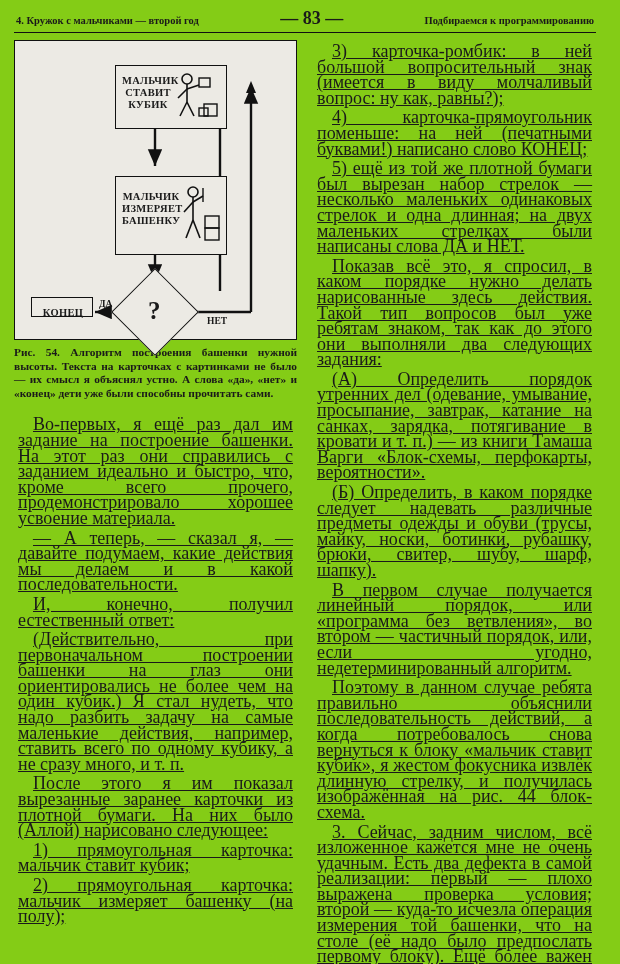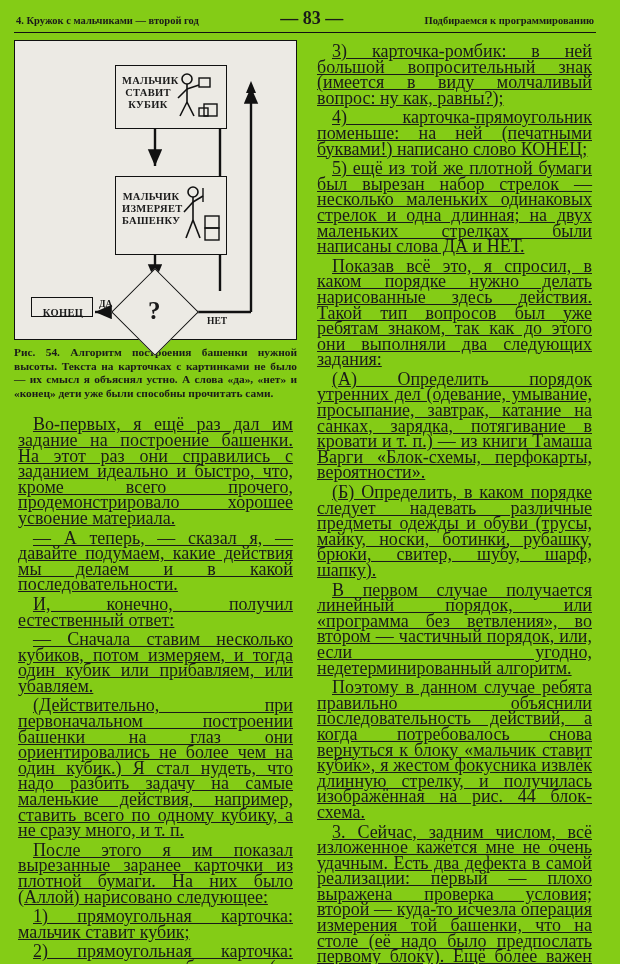--- a/index.html
+++ b/index.html
@@ -181,21 +181,20 @@
         <div class="lbl" style="left:192px;top:258px;margin-top:17px;">НЕТ</div>
       </div>
 
       <div class="caption">Рис. 54. Алгоритм построения башенки нужной высоты. Текста на карточках с картинками не было — их смысл я объяснял устно. А слова «да», «нет» и «конец» дети уже были способны прочитать сами.</div>
 
       <div class="gap"></div>
 
       <p>Во-первых, я ещё раз дал им задание на построение башенки. На этот раз они справились с заданием идеально и быстро, что, кроме всего прочего, продемонстрировало хорошее усвоение материала.</p>
       <p>— А теперь, — сказал я, — давайте подумаем, какие действия мы делаем и в какой последовательности.</p>
       <p>И, конечно, получил естественный ответ:</p>
-      <p>— Сначала ставим несколько кубиков, потом измеряем, и тогда один кубик или прибавляем, или убавляем.</p>
       <p>(Действительно, при первоначальном построении башенки на глаз они ориентировались не более чем на один кубик.) Я стал нудеть, что надо разбить задачу на самые маленькие действия, например, ставить всего по одному кубику, а не сразу много, и т. п.</p>
       <p>После этого я им показал вырезанные заранее карточки из плотной бумаги. На них было (Аллой) нарисовано следующее:</p>
       <p>1) прямоугольная карточка: мальчик ставит кубик;</p>
       <p>2) прямоугольная карточка: мальчик измеряет башенку (на полу);</p>
     </div>
 
     <div class="col">
       <p>3) карточка-ромбик: в ней большой вопросительный знак (имеется в виду молчаливый вопрос: ну как, равны?);</p>
       <p>4) карточка-прямоугольник поменьше: на ней (печатными буквами!) написано слово КОНЕЦ;</p>
       <p>5) ещё из той же плотной бумаги был вырезан набор стре́лок — несколько маленьких одинаковых стрелок и одна длинная; на двух маленьких стрелках были написаны слова ДА и НЕТ.</p>

